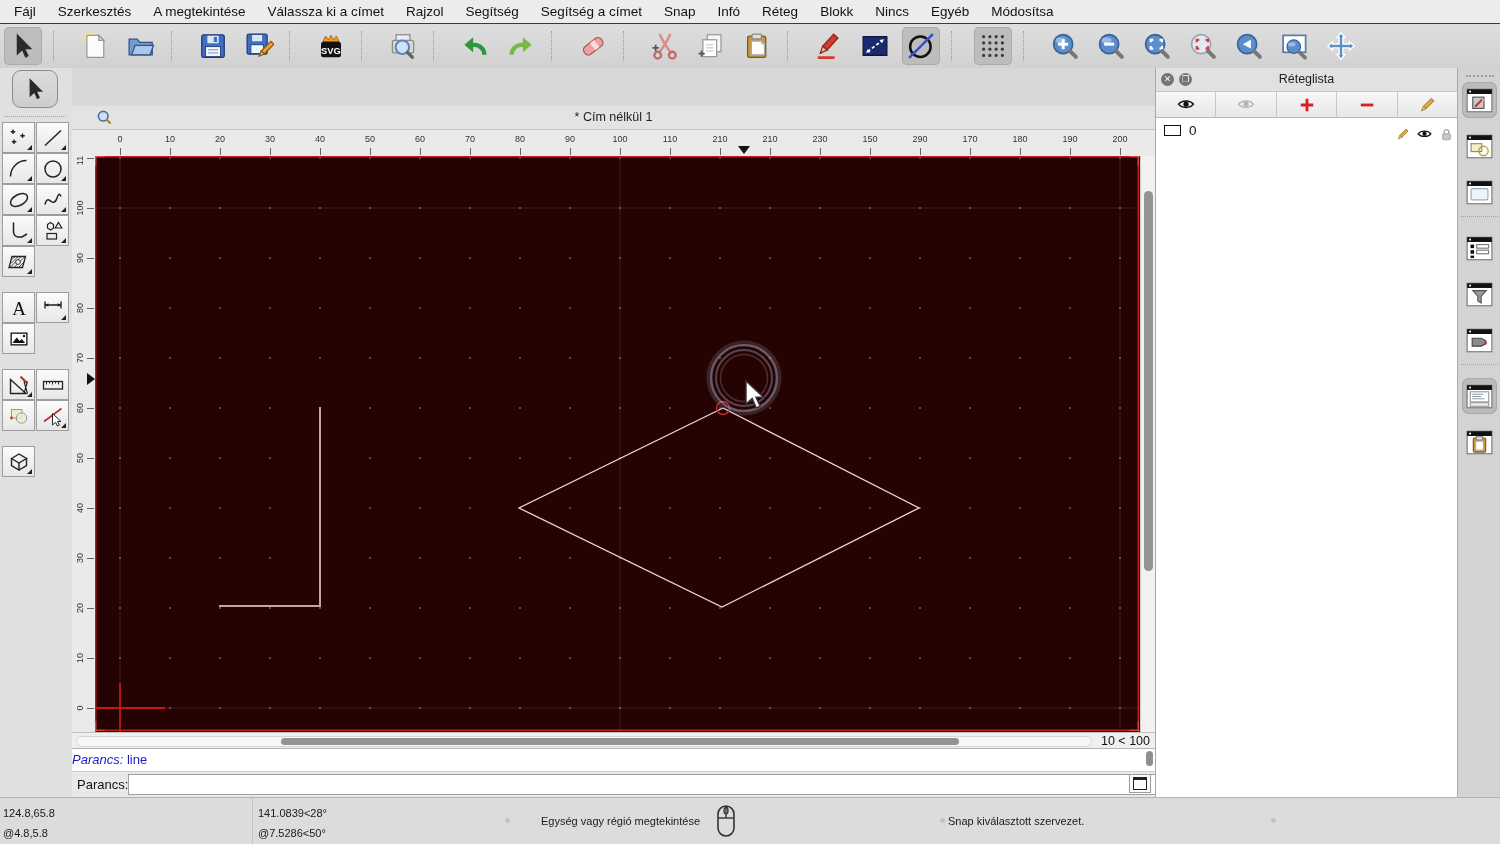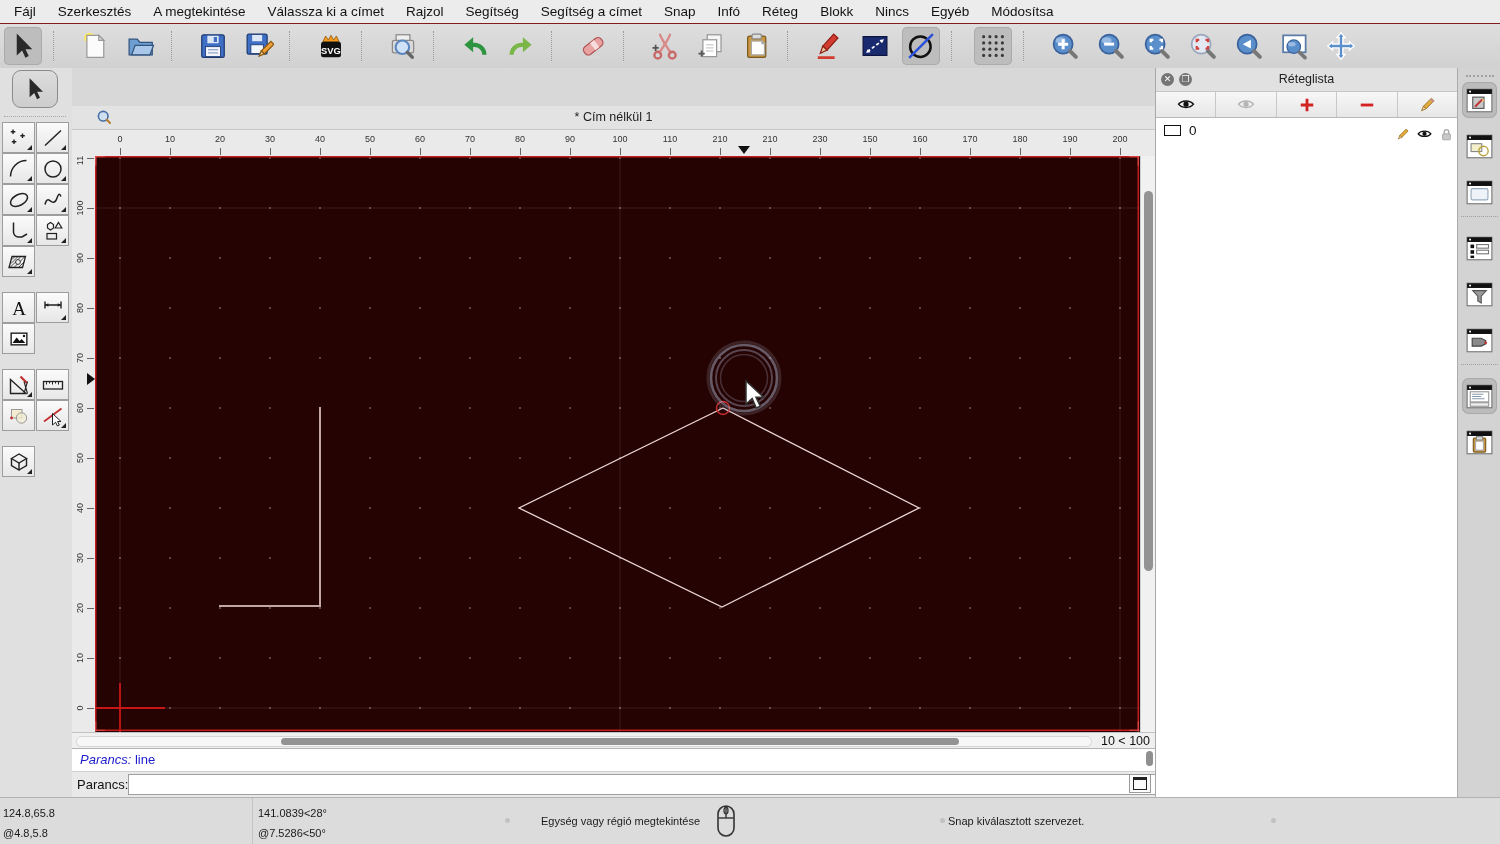--- a/index.html
+++ b/index.html
@@ -64,21 +64,21 @@
            border-left:1px solid #cfcfcf;box-sizing:border-box;}
   .vscroll .thumb{position:absolute;left:3px;width:9px;border-radius:5px;background:#939393;}
   .hscroll-row{position:absolute;left:0;top:664px;width:100%;height:17px;background:#efefef;
                border-top:1px solid #c2c2c2;box-sizing:border-box;}
   .hscroll{position:absolute;left:4px;top:3px;width:1016px;height:11px;border-radius:6px;
            background:#f7f7f7;border:1px solid #d6d6d6;box-sizing:border-box;}
   .hscroll .thumb{position:absolute;top:1px;height:7px;border-radius:4px;background:#939393;}
   .grid-status{position:absolute;right:5px;top:1px;font-size:12.5px;color:#111;}
   .cmd-history{position:absolute;left:0;top:680px;width:100%;height:23px;background:#fff;
                border-top:1px solid #b5b5b5;box-sizing:border-box;}
-  .cmd-history .line{position:absolute;left:8px;top:3px;font-size:13px;color:#1c1ccd;}
+  .cmd-history .line{position:absolute;left:0;top:3px;font-size:13px;color:#1c1ccd;}
   .cmd-history .lbl{font-style:italic;}
   .ch-scroll{position:absolute;right:2px;top:1px;width:7px;height:20px;}
   .ch-scroll .thumb{position:absolute;top:1px;left:0;width:7px;height:15px;border-radius:4px;background:#8f8f8f;}
   .cmd-input-row{position:absolute;left:0;top:703px;width:100%;height:26px;background:#e9e9e9;
                  border-top:1px solid #cfcfcf;box-sizing:border-box;}
   .cmd-label{position:absolute;left:5px;top:5px;font-size:13px;color:#111;}
   .cmd-input{position:absolute;left:56px;top:2px;width:1068px;height:19px;background:#fff;
              border:1px solid #9f9f9f;font-size:13px;font-family:"Liberation Sans",sans-serif;padding:0 4px;}
   .cmd-winbtn{position:absolute;right:4px;top:2px;width:22px;height:19px;background:#fcfcfc;
               border:1px solid #9a9a9a;display:flex;align-items:center;justify-content:center;box-sizing:border-box;}
@@ -546,21 +546,21 @@
           <span class="num" style="left: 598px;">110</span>
           <span class="tick" style="left: 598px;"></span>
           <span class="num" style="left: 648px;">210</span>
           <span class="tick" style="left: 648px;"></span>
           <span class="num" style="left: 698px;">210</span>
           <span class="tick" style="left: 698px;"></span>
           <span class="num" style="left: 748px;">230</span>
           <span class="tick" style="left: 748px;"></span>
           <span class="num" style="left: 798px;">150</span>
           <span class="tick" style="left: 798px;"></span>
-          <span class="num" style="left: 848px;">160</span>
+          <span class="num" style="left: 848px;">290</span>
           <span class="tick" style="left: 848px;"></span>
           <span class="num" style="left: 898px;">170</span>
           <span class="tick" style="left: 898px;"></span>
           <span class="num" style="left: 948px;">180</span>
           <span class="tick" style="left: 948px;"></span>
           <span class="num" style="left: 998px;">190</span>
           <span class="tick" style="left: 998px;"></span>
           <span class="num" style="left: 1048px;">200</span>
           <span class="tick" style="left: 1048px;"></span>
           <div class="hmark" style="left: 666px;"></div>

